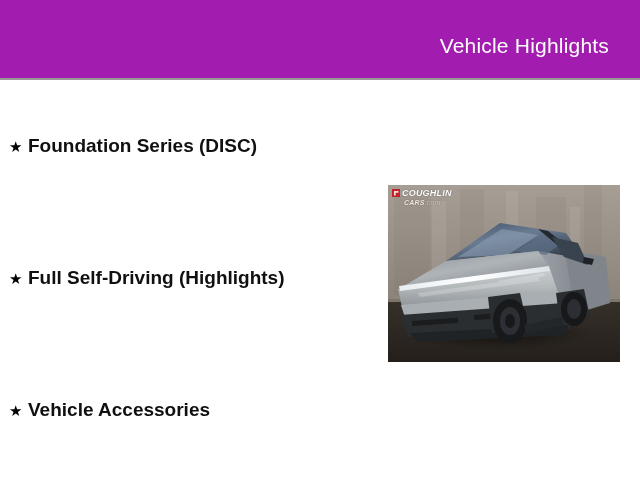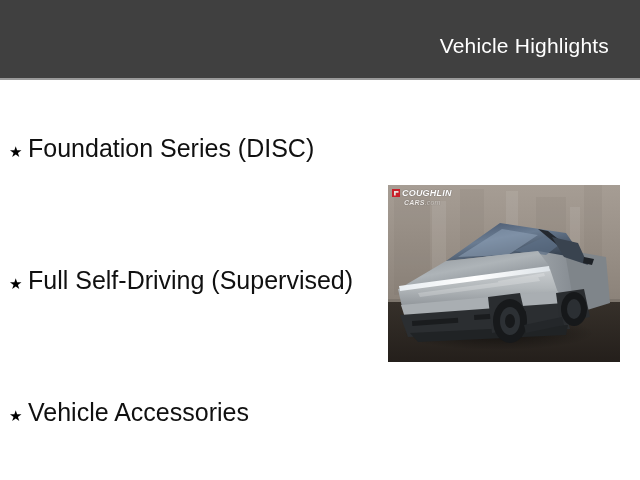--- a/index.html
+++ b/index.html
@@ -14,21 +14,21 @@
   .slide {
     position:relative;
     width:640px; height:480px;
     background:#ffffff;
   }
 
   
   .header {
     position:absolute; left:0; top:0;
     width:640px; height:78px;
-    background:#404040;
+    background:#a21caf;
     display:flex;
     align-items:center;
     justify-content:flex-end;
     padding-right:31px;
   }
   .header-title {
     color:#ffffff;
     font-size:21px;
     font-weight:400;
     letter-spacing:0.2px;
@@ -60,23 +60,23 @@
 
   .bullet-star {
     color:#000000;
     font-size:15px;
     line-height:1;
     width:19px;
     flex:0 0 19px;
   }
   .bullet-text {
     color:#101010;
-    font-size:25px;
+    font-size:19px;
     line-height:1;
-    font-weight:400;
+    font-weight:700;
   }
 
   
   .photo {
     position:absolute;
     left:388px; top:185px;
     width:232px; height:177px;
     overflow:hidden;
     background:#3a342f;
   }
@@ -139,21 +139,21 @@
 
   <div class="bullets">
 
     <div class="bullet-row r0">
       <span class="bullet-star">★</span>
       <span class="bullet-text">Foundation Series (DISC)</span>
     </div>
 
     <div class="bullet-row r1">
       <span class="bullet-star">★</span>
-      <span class="bullet-text">Full Self-Driving (Supervised)</span>
+      <span class="bullet-text">Full Self-Driving (Highlights)</span>
     </div>
 
     <div class="bullet-row r2">
       <span class="bullet-star">★</span>
       <span class="bullet-text">Vehicle Accessories</span>
     </div>
 
   </div>
 
   <div class="photo">

